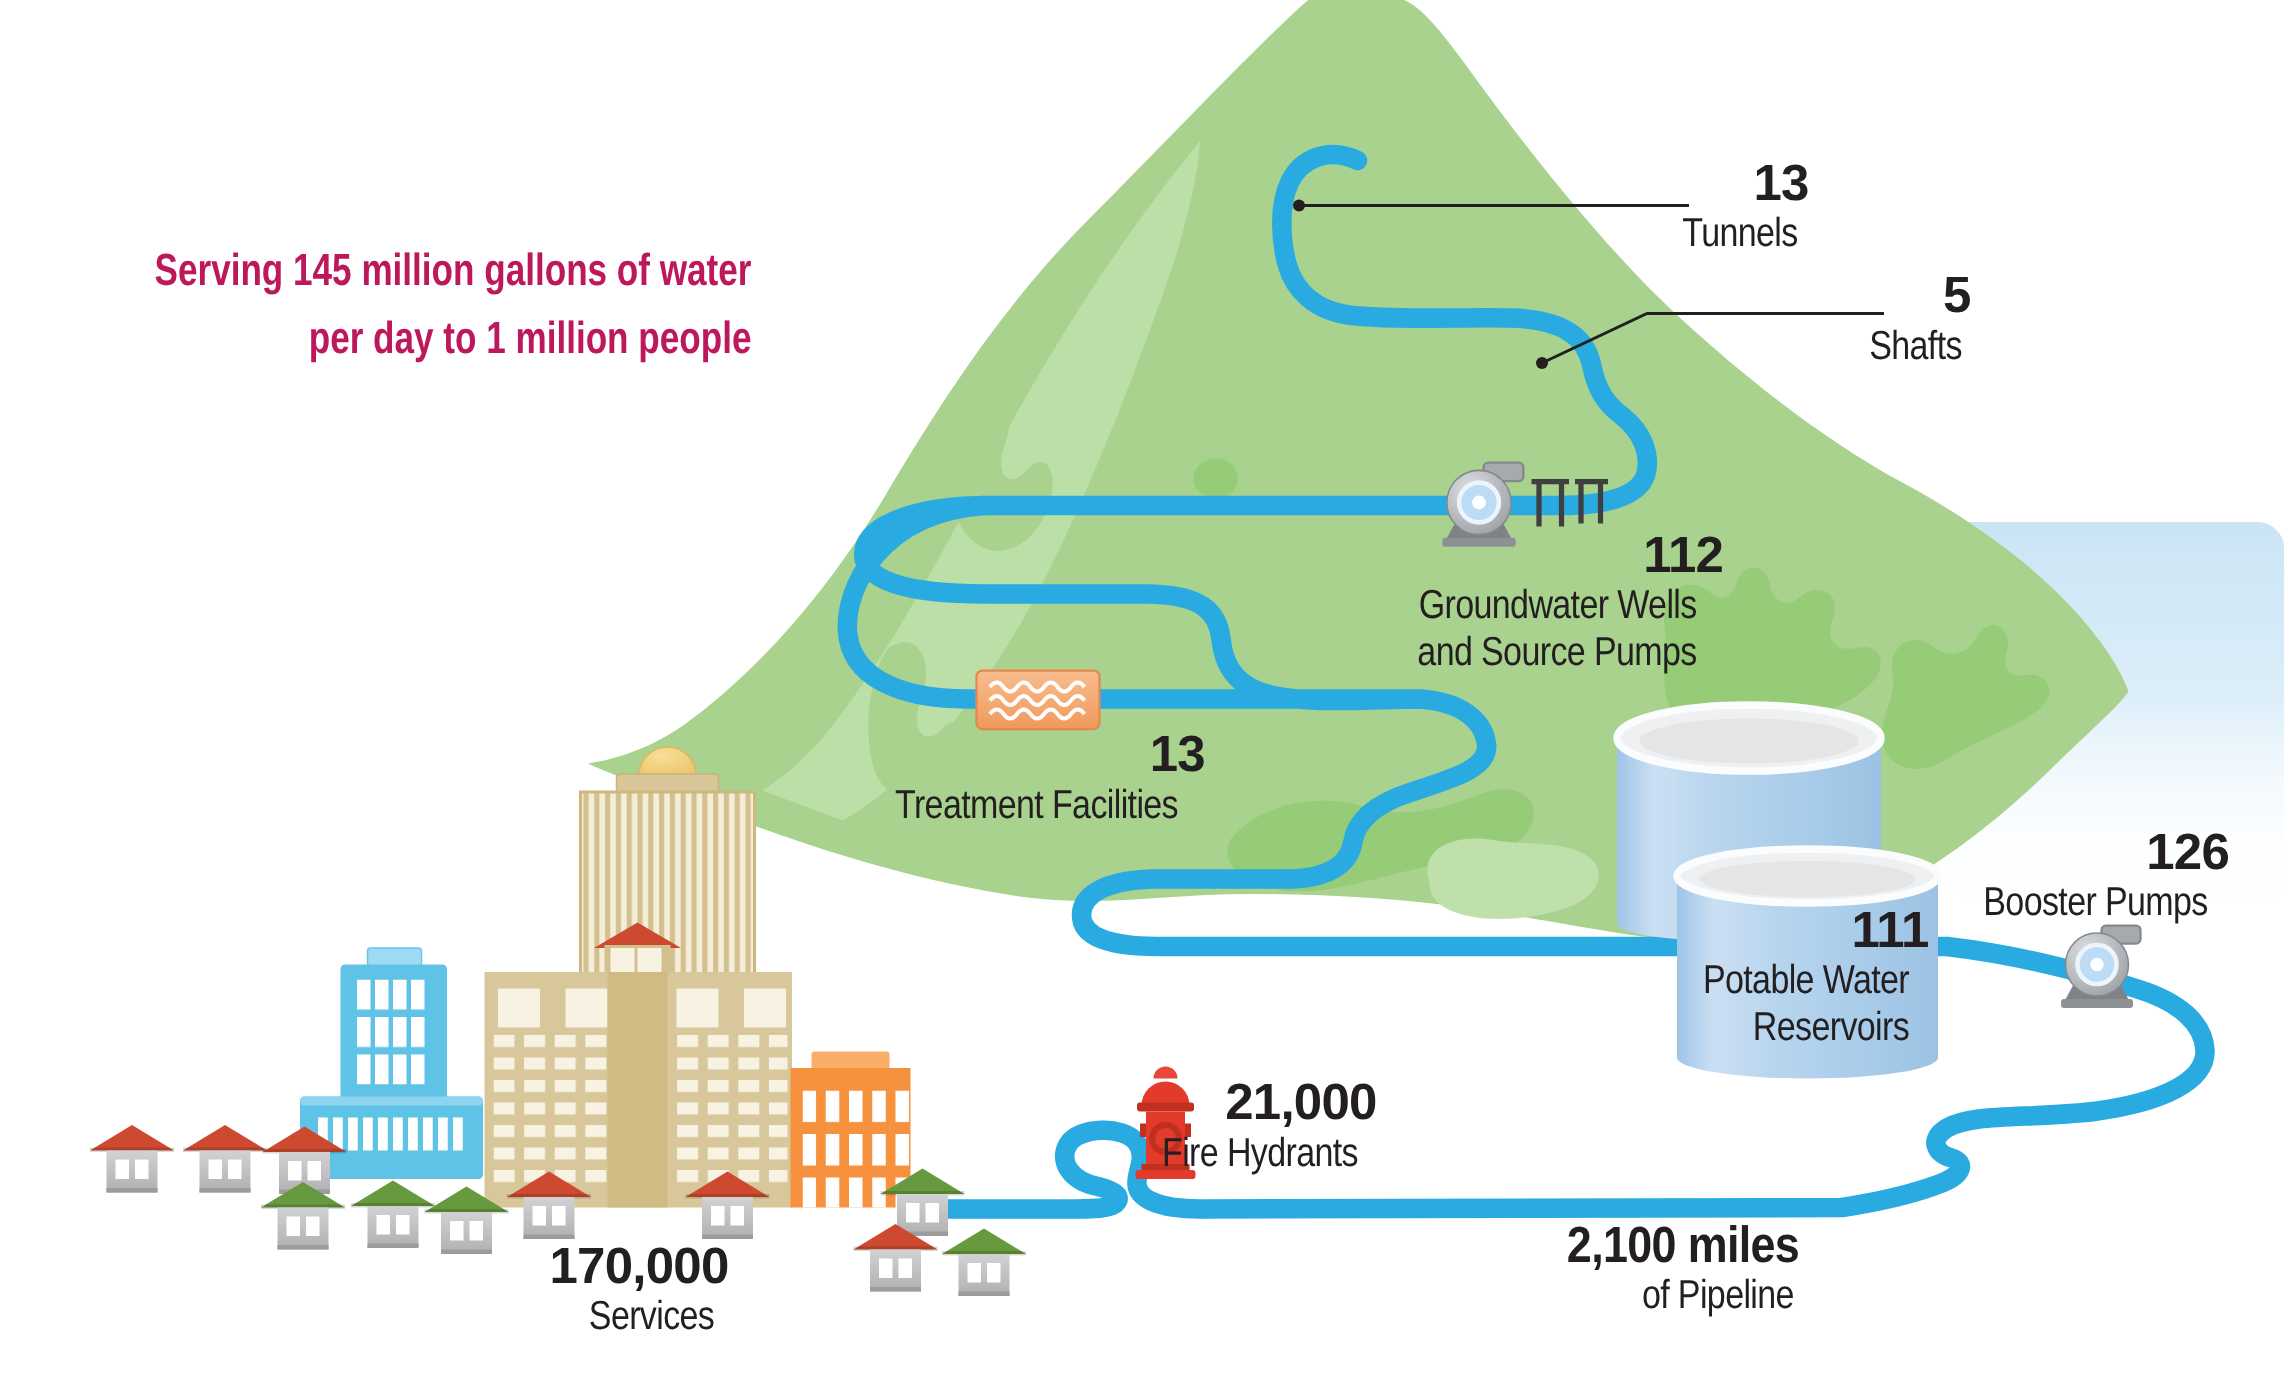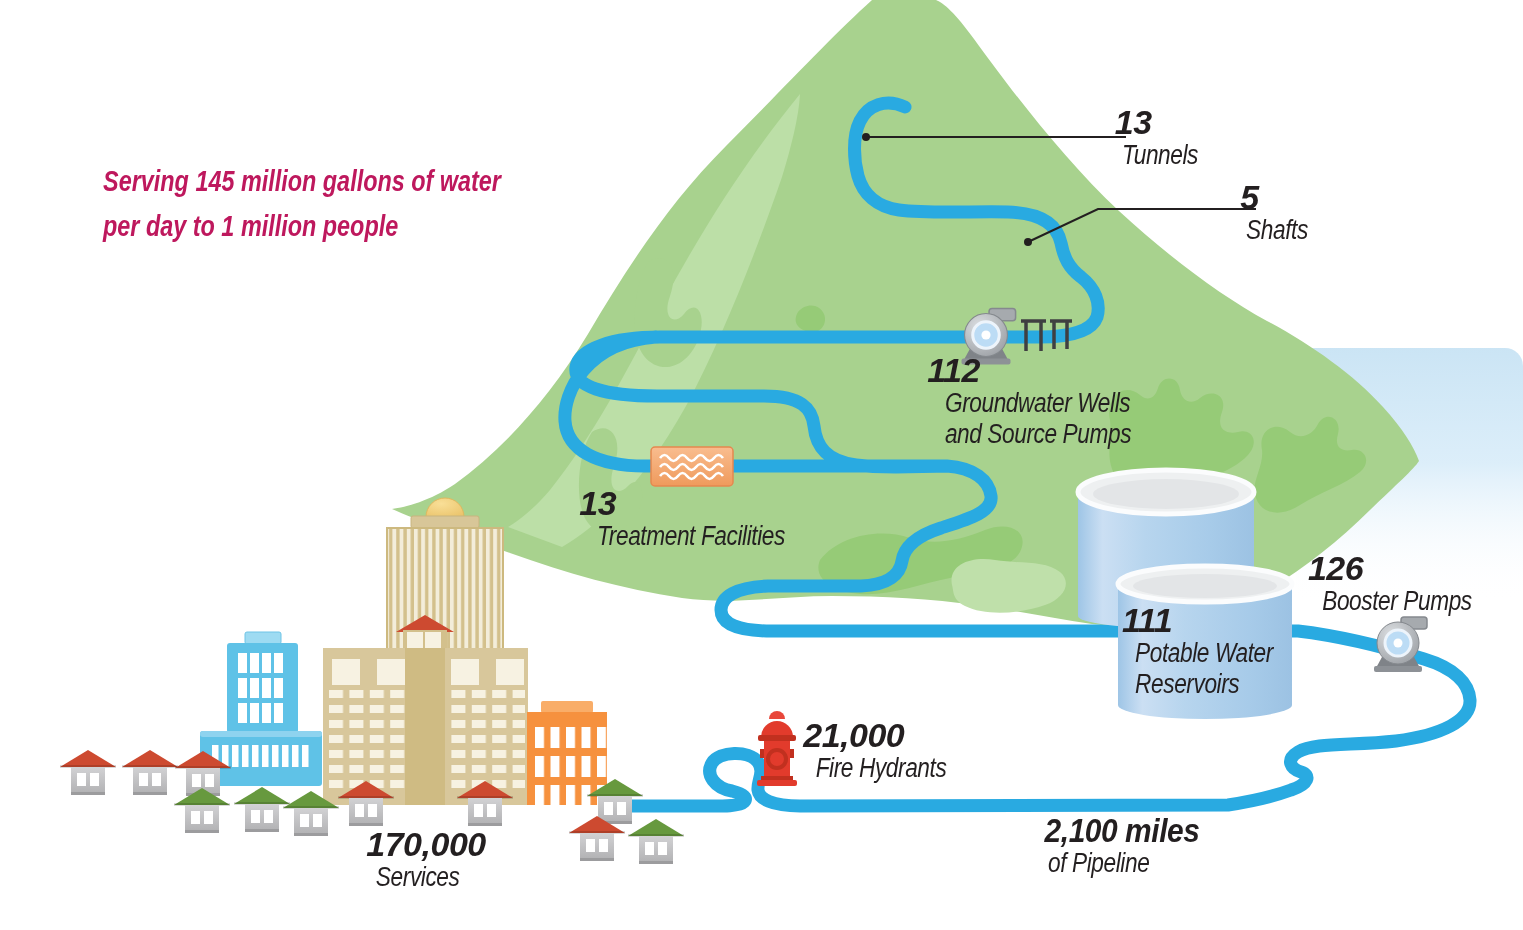--- a/index.html
+++ b/index.html
@@ -1,19 +1,19 @@
 <!DOCTYPE html>
 <html><head>
 <meta charset="utf-8">
 <style>
   html,body{margin:0;padding:0;background:#fff;}
   .canvas{position:relative;width:1523px;height:930px;background:#ffffff;overflow:hidden;
           font-family:"Liberation Sans",sans-serif;color:#231f20;}
   .canvas svg.art{position:absolute;left:0;top:0;}
-  .txt{position:absolute;transform:translateX(-50%);text-align:left;white-space:nowrap;font-style:italic;}
+  .txt{position:absolute;transform:translateX(-50%);text-align:right;white-space:nowrap;}
   .title-block{color:#be185d;font-weight:bold;font-size:30px;line-height:45px;}
   .title-block .tline{transform:scaleX(0.78);transform-origin:50% 50%;}
   .section-heading{font-size:37px;font-weight:bold;}
   .section-heading .tline{transform:scaleX(0.9);transform-origin:50% 50%;}
   .stat .stat-value{font-size:34px;font-weight:bold;line-height:36px;letter-spacing:-0.5px;}
   .stat .stat-value.squeeze{transform:scaleX(0.88);transform-origin:50% 50%;}
   .stat .stat-label{font-size:27px;line-height:31px;letter-spacing:-0.5px;
                     transform:scaleX(0.84);transform-origin:50% 50%;}
 </style>
 </head>
@@ -276,21 +276,21 @@
   <div class="stat-value">111</div>
   <div class="stat-label">Potable Water</div>
   <div class="stat-label">Reservoirs</div>
 </div>
 
 <div class="txt stat" style="left:1397px;top:550px">
   <div class="stat-value">126</div>
   <div class="stat-label">Booster Pumps</div>
 </div>
 
-<div class="txt stat" style="left:881px;top:717px">
+<div class="txt stat" style="left:840px;top:717px">
   <div class="stat-value">21,000</div>
   <div class="stat-label">Fire Hydrants</div>
 </div>
 
 <div class="txt stat" style="left:1122px;top:812px">
   <div class="stat-value squeeze">2,100 miles</div>
   <div class="stat-label">of Pipeline</div>
 </div>
 
 <div class="txt stat" style="left:426px;top:826px">

